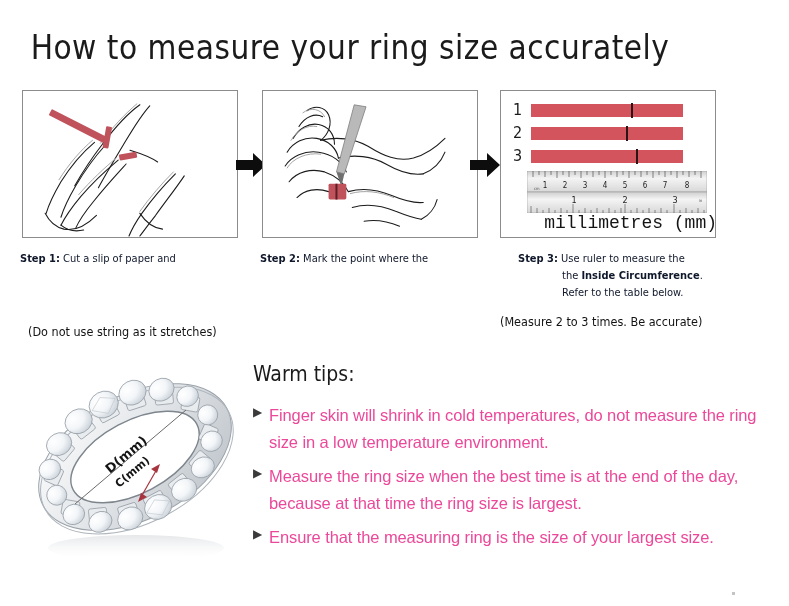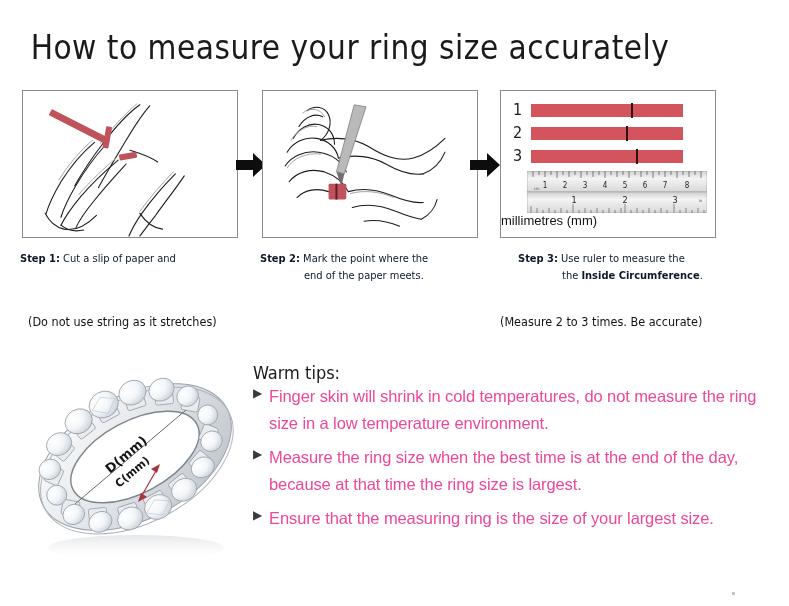--- a/index.html
+++ b/index.html
@@ -103,23 +103,23 @@
     width: 180px;
     height: 40px;
   }
   .ruler svg { display: block; }
 
   .ruler-caption {
     position: absolute;
     left: 0;
     top: 122px;
     width: 216px;
-    text-align: left;
-    font-family: Liberation Sans, sans-serif;
-    font-size: 13px;
+    text-align: right;
+    font-family: Liberation Mono, monospace;
+    font-size: 18px;
     color: #141414;
   }
 
   
   .caption {
     position: absolute;
     top: 250px;
     width: 240px;
     font-family: "DejaVu Sans Condensed", "Liberation Sans Narrow", "Liberation Sans", sans-serif;
     font-size: 11px;
@@ -132,21 +132,21 @@
   .caption b { font-weight: 700; }
   .caption .cont { display: block; padding-left: 44px; }
   .caption .cont-3 { display: block; padding-left: 44px; }
 
   .note {
     position: absolute;
     font-family: "DejaVu Sans Condensed", "Liberation Sans Narrow", "Liberation Sans", sans-serif;
     font-size: 12.5px;
     color: #131313;
   }
-  .note-1 { left: 28px; top: 314px; }
+  .note-1 { left: 28px; top: 324px; }
   .note-3 { left: 500px; top: 314px; }
 
   
   .ring-figure {
     position: absolute;
     left: 18px;
     top: 352px;
     width: 234px;
     height: 220px;
   }
@@ -154,22 +154,23 @@
 
   
   .tips {
     position: absolute;
     left: 253px;
     top: 362px;
     width: 520px;
   }
   .tips-heading {
     font-family: "DejaVu Sans Condensed", "Liberation Sans Narrow", "Liberation Sans", sans-serif;
-    font-size: 18px;
+    font-size: 21px;
     color: #1b1b1b;
+    margin-bottom: 16px;
   }
   .tip {
     display: flex;
     align-items: flex-start;
     margin-bottom: 7px;
   }
   .tip-bullet {
     flex: 0 0 auto;
     width: 16px;
     padding-top: 4px;
@@ -411,27 +412,27 @@
 </div>
 
 <div class="caption caption-1">
   <b>Step 1:</b>
   <span>Cut a slip of paper and</span>
 </div>
 
 <div class="caption caption-2">
   <b>Step 2:</b>
   <span>Mark the point where the</span>
-  <span class="cont">end of the paper meets.</span>
 </div>
 
 <div class="caption caption-3">
   <b>Step 3:</b>
   <span>Use ruler to measure the</span>
   <span class="cont-3"><span>the </span><b>Inside Circumference</b><span>.</span></span>
+  <span class="cont-3">Refer to the table below.</span>
 </div>
 
 <div class="note note-1">(Do not use string as it stretches)</div>
 <div class="note note-3">(Measure 2 to 3 times. Be accurate)</div>
 
 <div class="ring-figure">
   <svg width="234" height="220" viewBox="0 0 234 220">
     <defs>
       <linearGradient id="band" x1="0" y1="0" x2="1" y2="1">
         <stop offset="0" stop-color="#ffffff"></stop>

